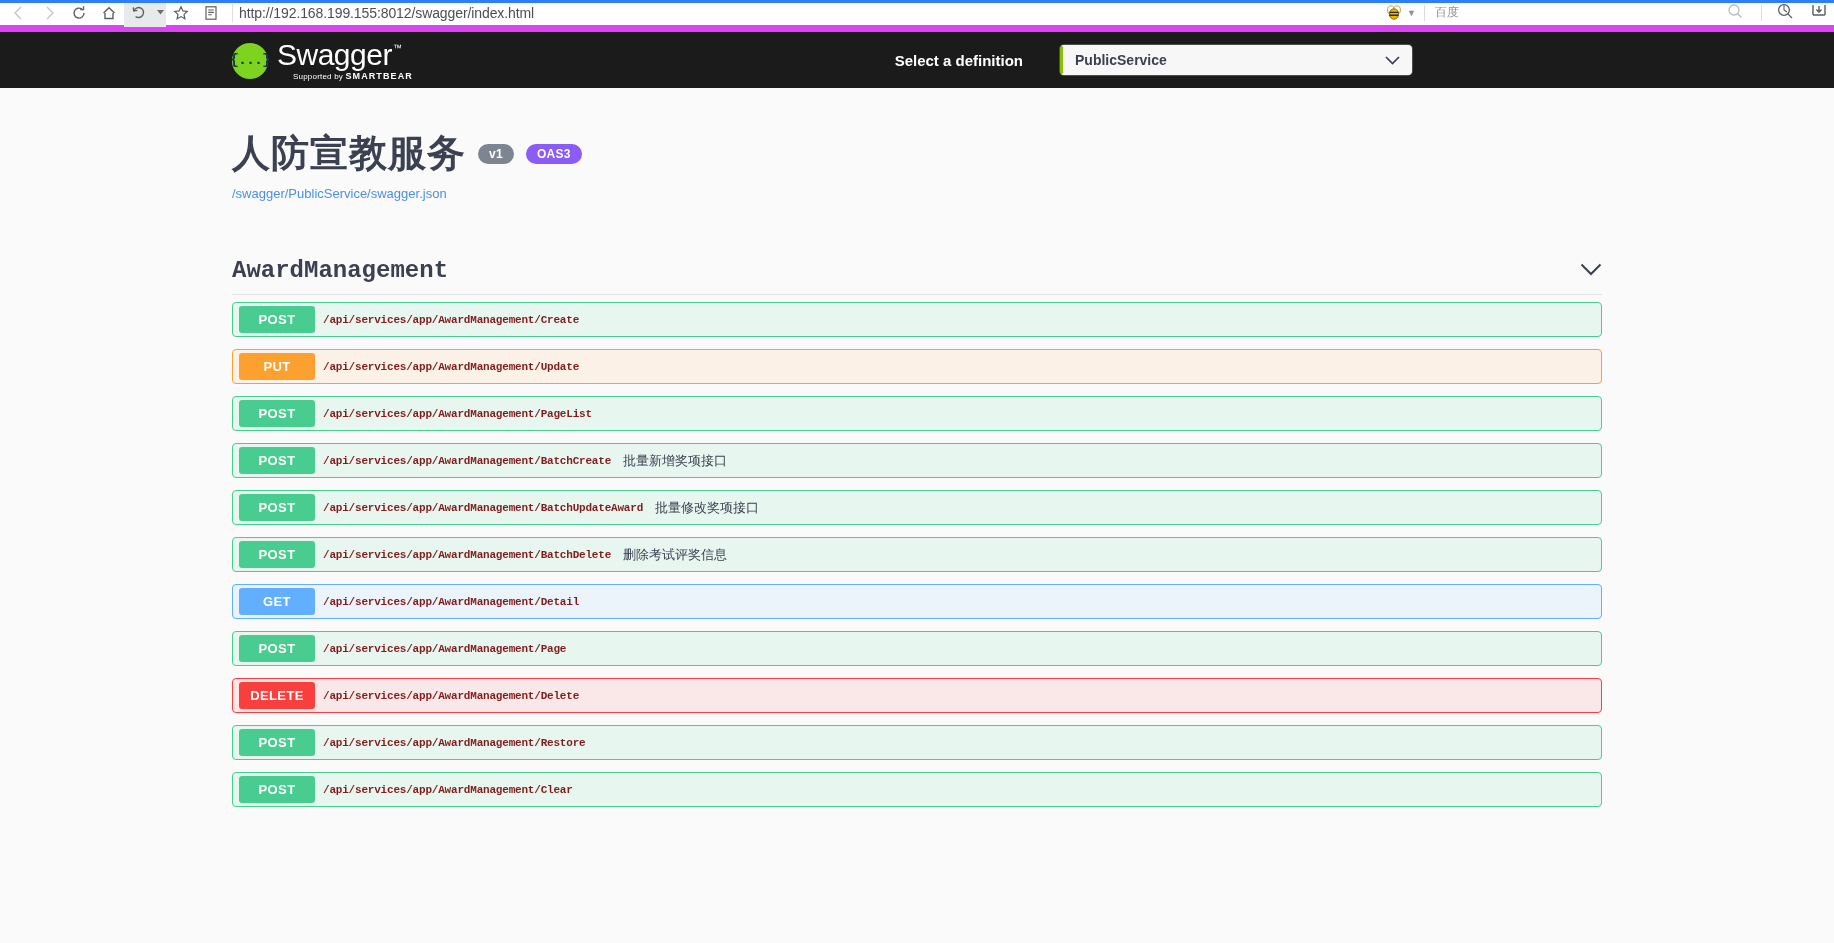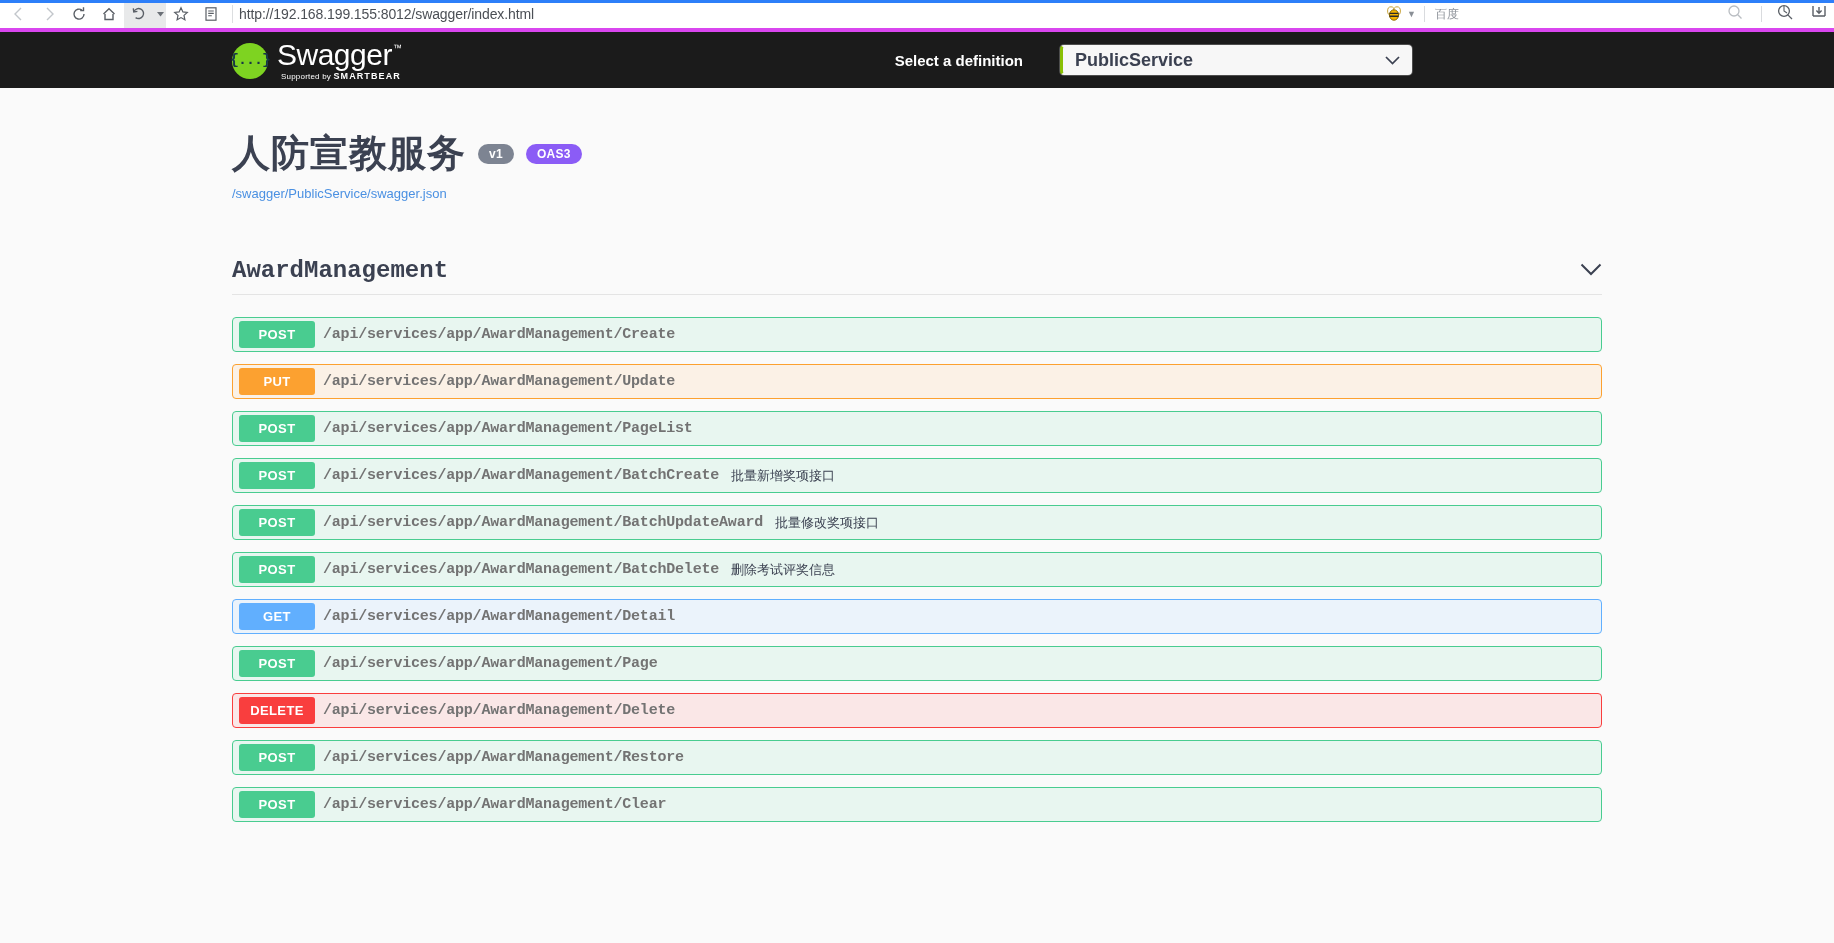--- a/index.html
+++ b/index.html
@@ -10,21 +10,21 @@
     background: #ffffff;
     font-family: "Liberation Sans", sans-serif;
   }
 
   
   #browser-chrome {
     position: relative;
     height: 32px;
     width: 1834px;
     background: #ffffff;
-    border-bottom: 4px solid #d946ef;
+    border-bottom: 7px solid #d946ef;
     display: flex;
     align-items: center;
   }
   #chrome-top-accent {
     position: absolute; top: 0; left: 0; width: 1834px; height: 3px;
     background: #2d7ff9;
   }
   .nav-btn {
     width: 30px; height: 28px;
     display: flex; align-items: center; justify-content: center;
@@ -93,21 +93,21 @@
   #swagger-wordmark-block { display:flex; flex-direction: column; line-height: 1; }
   #swagger-wordmark {
     color: #ffffff;
     font-size: 30px;
     font-weight: normal;
     letter-spacing: -0.5px;
     position: relative;
   }
   #swagger-wordmark .tm { font-size: 9px; vertical-align: top; position:relative; top: 4px; left:1px;}
   #swagger-sub {
-    font-size: 8px; color: #ffffff; margin-top: 2px; margin-left: 4px;
+    font-size: 8px; color: #ffffff; margin-top: 2px; margin-left: 16px;
     letter-spacing: 0.2px;
   }
   #swagger-sub .brand { font-weight: bold; letter-spacing: 1.1px; font-size: 9px;}
   #definition-area {
     position: absolute;
     right: 422px;
     display: flex; align-items: center; gap: 19px;
   }
   #definition-label {
     color: #ffffff; font-size: 15px; font-weight: bold;
@@ -116,21 +116,21 @@
   #definition-select {
     width: 352px; height: 30px;
     background: #f7f7f7;
     border: 2px solid #61affe00;
     border-left: 3px solid #89bf04;
     border-radius: 4px;
     display: flex; align-items: center; justify-content: space-between;
     padding: 0 10px 0 12px;
     box-shadow: 0 0 0 1px #4d4d4d;
   }
-  #definition-select-value { font-size: 18px; color: #3b4151; font-weight: 600; }
+  #definition-select-value { font-size: 14px; color: #3b4151; font-weight: 600; }
   #definition-caret { color: #3b4151; }
 
   
   #swagger-body {
     width: 1834px;
     height: 855px;
     background: #fafafa;
     overflow: hidden;
     position: relative;
   }
@@ -168,42 +168,42 @@
     border-bottom: 1px solid #e4e4e4;
     padding-bottom: 10px;
   }
   #tag-name {
     font-size: 24px; color: #3b4151; font-weight: bold;
     font-family: Liberation Mono, monospace;
   }
   #tag-caret { color: #3b4151; }
 
   
-  #op-list { margin-top: 22px; }
+  #op-list { margin-top: 7px; }
   .op-row {
     display: flex; align-items: center;
     height: 35px;
     border-radius: 4px;
     margin-bottom: 12px;
     padding-left: 2px;
   }
   .op-method {
     width: 76px; height: 27px;
     border-radius: 3px;
     display: flex; align-items: center; justify-content: center;
     font-size: 13px; font-weight: bold; color: #ffffff;
     font-family: "Liberation Sans", sans-serif;
     letter-spacing: 0.4px;
     margin-left: 4px;
     flex: 0 0 auto;
   }
   .op-path {
     margin-left: 8px;
-    font-size: 15px;
-    color: #737373;
+    font-size: 11px;
+    color: #7f1d1d;
     font-family: "Liberation Mono", monospace;
     font-weight: bold;
     letter-spacing: -0.2px;
     white-space: nowrap;
   }
   .op-summary {
     margin-left: 12px;
     font-size: 13px;
     color: #3b4151;
     font-family: "DejaVu Sans", sans-serif;

